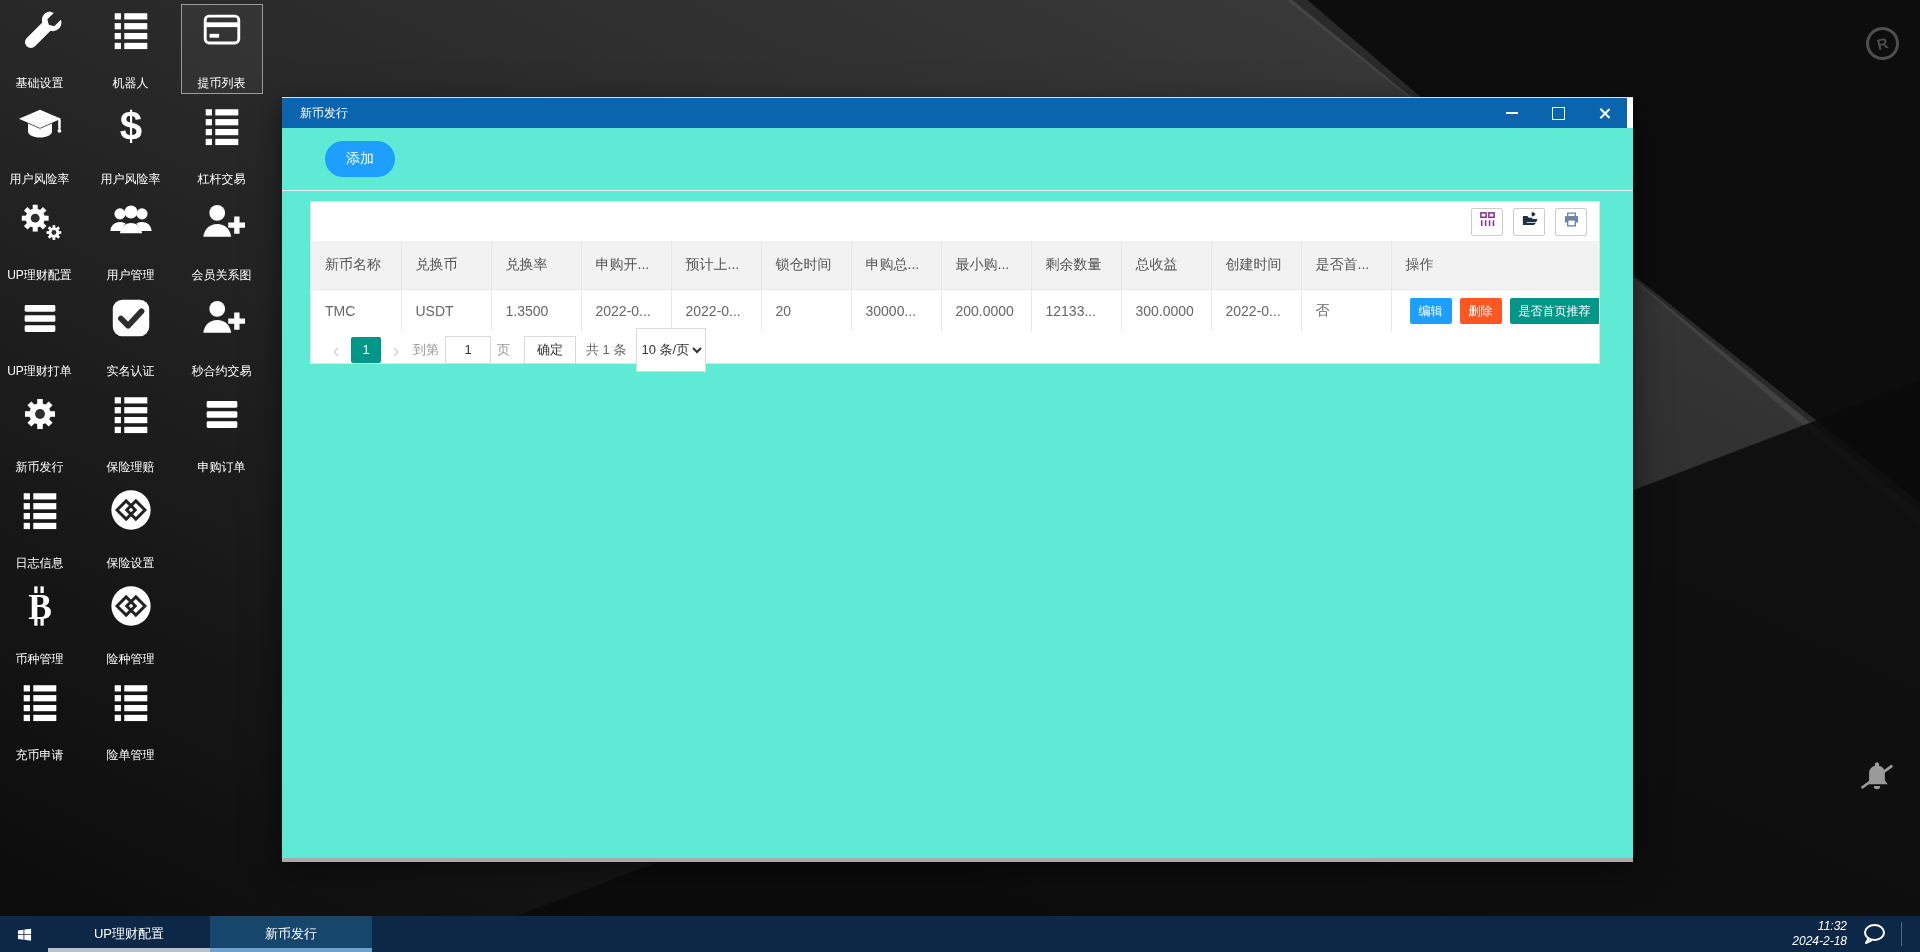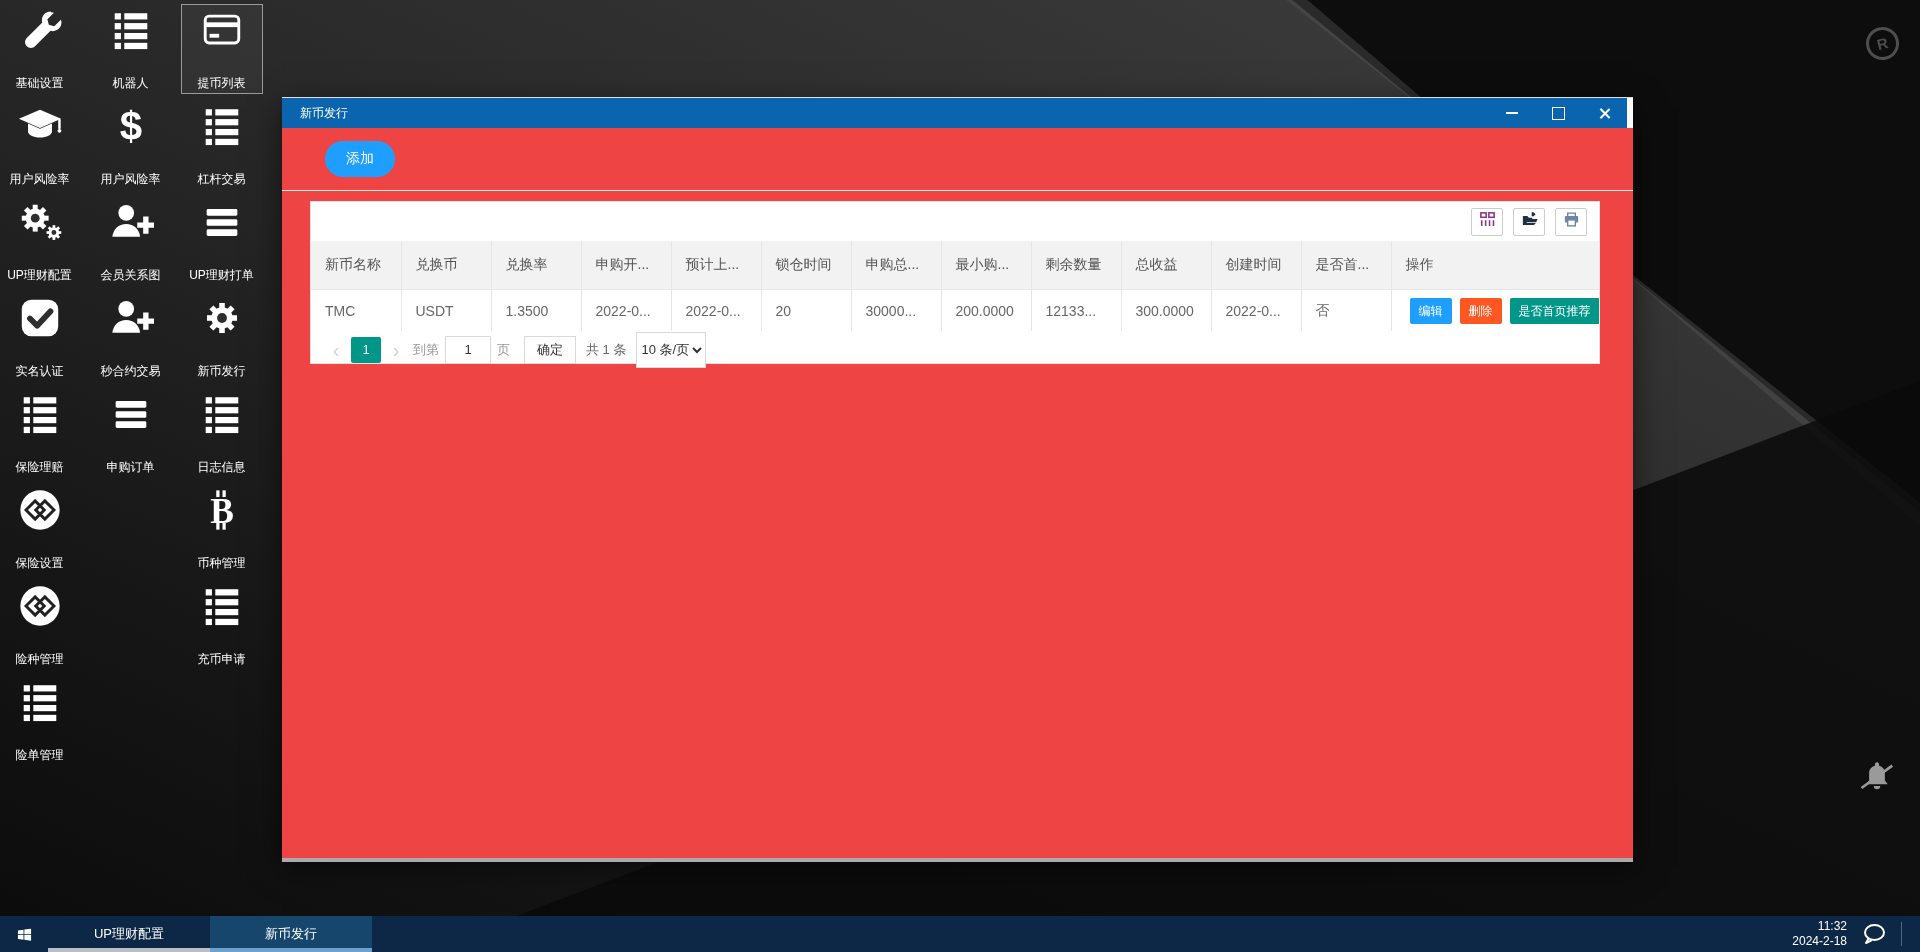--- a/index.html
+++ b/index.html
@@ -29,21 +29,21 @@
     display:flex;align-items:center;}
   .title{color:#fff;font-size:12px;padding-left:18px;}
   .controls{margin-left:auto;display:flex;height:100%;}
   .ctrl{width:46px;height:100%;display:flex;align-items:center;justify-content:center;cursor:pointer;}
   .min-glyph{width:12px;height:2px;background:#fff;}
   .max-glyph{width:11px;height:11px;border:1.5px solid #fff;}
   .close-glyph{position:relative;width:13px;height:13px;}
   .close-glyph:before,.close-glyph:after{content:"";position:absolute;left:6px;top:0;width:1.8px;height:13px;background:#fff;}
   .close-glyph:before{transform:rotate(45deg);}
   .close-glyph:after{transform:rotate(-45deg);}
-  .winbody{position:absolute;top:30px;left:0;right:0;bottom:0;background:#ef4444;}
+  .winbody{position:absolute;top:30px;left:0;right:0;bottom:0;background:#5eead4;}
   .add-btn{position:absolute;left:43px;top:13px;height:36px;padding:0 21px;border:none;border-radius:18px;
     background:var(--accent-blue);color:#fff;font-size:14px;cursor:pointer;font-family:inherit;}
   .body-divider{position:absolute;top:62px;left:0;right:0;border-top:1px solid #ededed;}
   .card{position:absolute;left:28px;top:73px;width:1290px;height:163px;border:1px solid #e3e3e3;
     box-sizing:border-box;background:#fff;}
   .tool-row{height:39px;display:flex;justify-content:flex-end;align-items:center;padding-right:12px;gap:10px;}
   .tool-btn{width:30px;height:26px;border:1px solid #ccc;border-radius:2px;background:#fff;display:flex;
     align-items:center;justify-content:center;cursor:pointer;}
   .tool-btn svg{width:17px;height:17px;}
   table.grid{width:100%;border-collapse:collapse;table-layout:fixed;font-size:14px;border:hidden;}
@@ -57,33 +57,33 @@
     font-size:12px;margin:0 4px;cursor:pointer;border:none;font-family:inherit;}
   .pager{display:flex;align-items:center;height:37px;padding-left:14px;font-size:13px;color:#666;}
   .pg-prev,.pg-next{color:#d2d2d2;font-size:20px;width:22px;text-align:center;cursor:pointer;line-height:1;}
   .pg-cur{min-width:30px;height:26px;line-height:26px;text-align:center;background:var(--teal);color:#fff;
     border-radius:2px;margin:0 4px;font-size:13px;cursor:pointer;}
   .pg-label{color:#999;margin:0 6px;}
   .pg-input{width:40px;height:24px;border:1px solid #d9d9d9;text-align:center;font-size:13px;color:#333;font-family:inherit;}
   .pg-confirm{height:28px;padding:0 12px;border:1px solid #d9d9d9;background:#fff;font-size:13px;color:#333;
     margin-left:8px;cursor:pointer;font-family:inherit;}
   .pg-total{margin:0 10px;color:#666;}
-  .pg-size{height:36px;border:1px solid #d9d9d9;font-size:13px;color:#333;background:#fff;font-family:inherit;}
+  .pg-size{height:44px;border:1px solid #d9d9d9;font-size:13px;color:#333;background:#fff;font-family:inherit;}
   .win-bottom-edge{position:absolute;left:0;right:0;bottom:-4px;height:4px;background:#c7c7c7;opacity:.85;}
   
   .taskbar{position:absolute;left:0;right:0;bottom:0;height:36px;background:var(--taskbar-bg);
     display:flex;align-items:stretch;z-index:50;color:#fff;}
   .start{width:48px;display:flex;align-items:center;justify-content:center;cursor:pointer;}
   .start svg{width:17px;height:17px;}
   #tb-items{display:flex;}
   .tb-item{width:162px;position:relative;display:flex;align-items:center;justify-content:center;
     font-size:13px;cursor:pointer;}
   .tb-item.active{background:var(--taskbar-active-bg);}
   .tb-item .bar{position:absolute;left:0;right:0;bottom:0;height:4px;}
-  .tb-right{margin-left:auto;display:flex;align-items:center;}
+  .tb-right{margin-left:auto;display:flex;align-items:center;font-style:italic;}
   .clock{text-align:right;font-size:12px;line-height:15px;margin-right:14px;}
   .chat{width:26px;height:26px;margin-right:14px;cursor:pointer;}
   .tb-divider{width:1px;height:24px;background:rgba(255,255,255,.3);margin-right:18px;cursor:pointer;}
 </style>
 </head>
 <body>
 
 <div class="stage">
   <div class="bg"></div>
   <div class="wedge-top"></div>
@@ -169,20 +169,33 @@
                 <rect x="-2.6" y="-14" width="5.2" height="28"></rect>
                 <rect x="-2.6" y="-14" width="5.2" height="28" transform="rotate(45)"></rect>
                 <rect x="-2.6" y="-14" width="5.2" height="28" transform="rotate(90)"></rect>
                 <rect x="-2.6" y="-14" width="5.2" height="28" transform="rotate(135)"></rect>
                 <circle r="10"></circle>
                 <circle r="4.6" fill="#2e2e2e"></circle>
               </g>
             </g>
           </svg></span>
         <span class="lbl">UP理财配置</span>
+      </div>
+      <div class="tile">
+        <span><svg viewBox="0 0 48 48">
+            <g fill="#fff">
+              <circle cx="12.5" cy="15.5" r="5.8"></circle>
+              <circle cx="35.5" cy="15.5" r="5.8"></circle>
+              <circle cx="24" cy="13.5" r="6.8"></circle>
+              <path d="M2.5 33.5c0-5.5 4.4-9.5 10-9.5 2.3 0 4.4.7 6 1.9-2.9 2.4-4.7 5.6-5 7.6z"></path>
+              <path d="M45.5 33.5c0-5.5-4.4-9.5-10-9.5-2.3 0-4.4.7-6 1.9 2.9 2.4 4.7 5.6 5 7.6z"></path>
+              <path d="M12.5 35.8C12.9 29.6 17.9 25 24 25s11.1 4.6 11.5 10.8z"></path>
+            </g>
+          </svg></span>
+        <span class="lbl">用户管理</span>
       </div>
       <div class="tile">
         <span><svg viewBox="0 0 48 48">
             <g fill="#fff">
               <circle cx="19" cy="14.5" r="8.2"></circle>
               <path d="M4.5 39.5c.6-8 6.8-13.5 14.5-13.5s13.9 5.5 14.5 13.5z"></path>
               <path d="M30.5 24.5h6.2v-6.2h5.6v6.2h6.2v5.6h-6.2v6.2h-5.6v-6.2h-6.2z"></path>
             </g>
           </svg></span>
         <span class="lbl">会员关系图</span>

